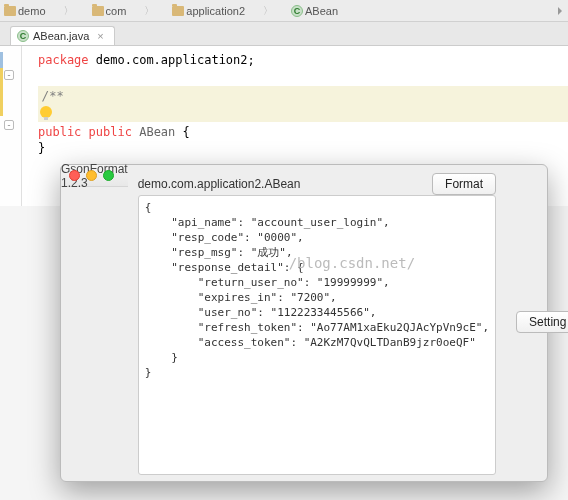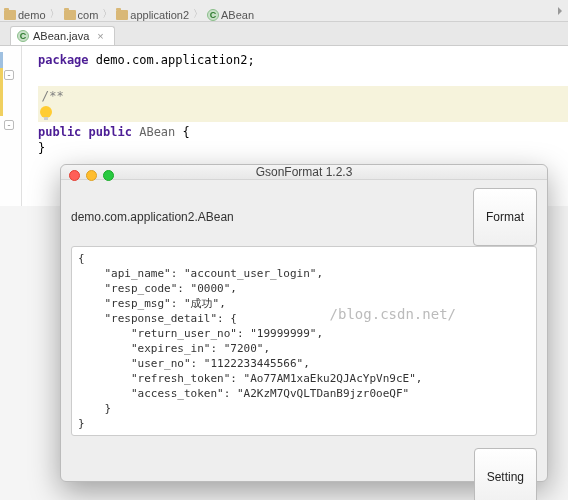--- a/index.html
+++ b/index.html
@@ -10,23 +10,23 @@
     background: #f5f5f5;
     position: relative;
     overflow: hidden;
   }
   
   .breadcrumb {
     height: 22px;
     background: #ececec;
     border-bottom: 1px solid #d0d0d0;
     display: flex;
-    align-items: flex-end;
+    align-items: center;
     padding: 0 4px;
-    gap: 2px;
+    gap: 16px;
     font-size: 11px;
     color: #555;
     position: relative;
   }
   .crumb { display: flex; align-items: center; gap: 2px; }
   .crumb-sep { color: #aaa; padding: 0 2px; font-size: 10px; }
   .folder-icon { width: 12px; height: 10px; background: #d9b877; border-radius: 1px; display: inline-block; position: relative; }
   .folder-icon::before { content:""; position:absolute; top:-2px; left:0; width:5px; height:2px; background:#d9b877; border-radius:1px 1px 0 0; }
   .class-icon { width:12px; height:12px; border-radius:50%; background:#c8e0c8; color:#2c7a2c; font-size:9px; font-weight:bold; display:inline-flex; align-items:center; justify-content:center; border:1px solid #8bbf8b; }
   .triangle { width:0; height:0; border-left:4px solid #999; border-top:4px solid transparent; border-bottom:4px solid transparent; position:absolute; right:6px; top:7px; }
@@ -61,21 +61,21 @@
     font-family: Menlo, Consolas, monospace;
     font-size: 12px;
   }
   .gutter {
     width: 22px;
     position:absolute; left:0; top:0; bottom:0;
     border-right: 1px solid #e0e0e0;
     background:#fefefe;
   }
   .codelines { padding: 6px 0 0 38px; line-height: 16px; }
-  .kw { color: #4c1d95; font-weight: bold; }
+  .kw { color: #ef4444; font-weight: normal; }
   .cls { color: #666; }
   .doc-block {
     background: #f6f3dc;
     color: #808080;
     font-style: italic;
     margin: 2px 0;
     padding: 2px 0 2px 4px;
   }
   .bulb-row { height:16px; display:flex; align-items:center; }
   .bulb { width:12px; height:12px; background: #ffcc33; border-radius:50%; display:inline-block; margin-left:-2px; position:relative; }
@@ -85,21 +85,21 @@
   .blue-bar { position:absolute; left:0; width:3px; background:#9fc0e0; height:16px; }
   
   .dialog {
     position: absolute;
     left: 60px; top: 164px;
     width: 488px; height: 318px;
     background: #eeeeee;
     border: 1px solid #bbb;
     border-radius: 6px;
     box-shadow: 0 10px 30px rgba(0,0,0,0.35);
-    display: flex; flex-direction: column;
+    display: flex; flex-direction: row;
   }
   .dlg-title {
     height: 22px;
     display:flex; align-items:center; justify-content:center;
     position: relative;
     font-size: 12px; color:#444;
     border-bottom: 1px solid #d5d5d5;
     background: linear-gradient(#f4f4f4,#e8e8e8);
     border-radius: 6px 6px 0 0;
   }
@@ -108,21 +108,21 @@
   .tl.red { background:#ff5f57; border:1px solid #e33e32; }
   .tl.yel { background:#ffbd2e; border:1px solid #dea123; }
   .tl.grn { background:#28c940; border:1px solid #1aab29; }
   .dlg-body { padding: 8px 10px 6px 10px; flex:1; display:flex; flex-direction:column; }
   .dlg-row1 { display:flex; align-items:center; justify-content:space-between; }
   .path-label { font-family: "Helvetica Neue", Arial, sans-serif; font-size:12px; color:#333; }
   .btn {
     background: linear-gradient(#ffffff,#f0f0f0);
     border: 1px solid #bbb;
     border-radius: 4px;
-    padding: 21px 12px;
+    padding: 3px 12px;
     font-size: 12px;
     color:#222;
   }
   .btn.primary {
     background: linear-gradient(#6ea8ff,#2f79f3);
     border:1px solid #2a6ee0;
     color:#fff;
     padding: 3px 20px;
   }
   .json-area {

